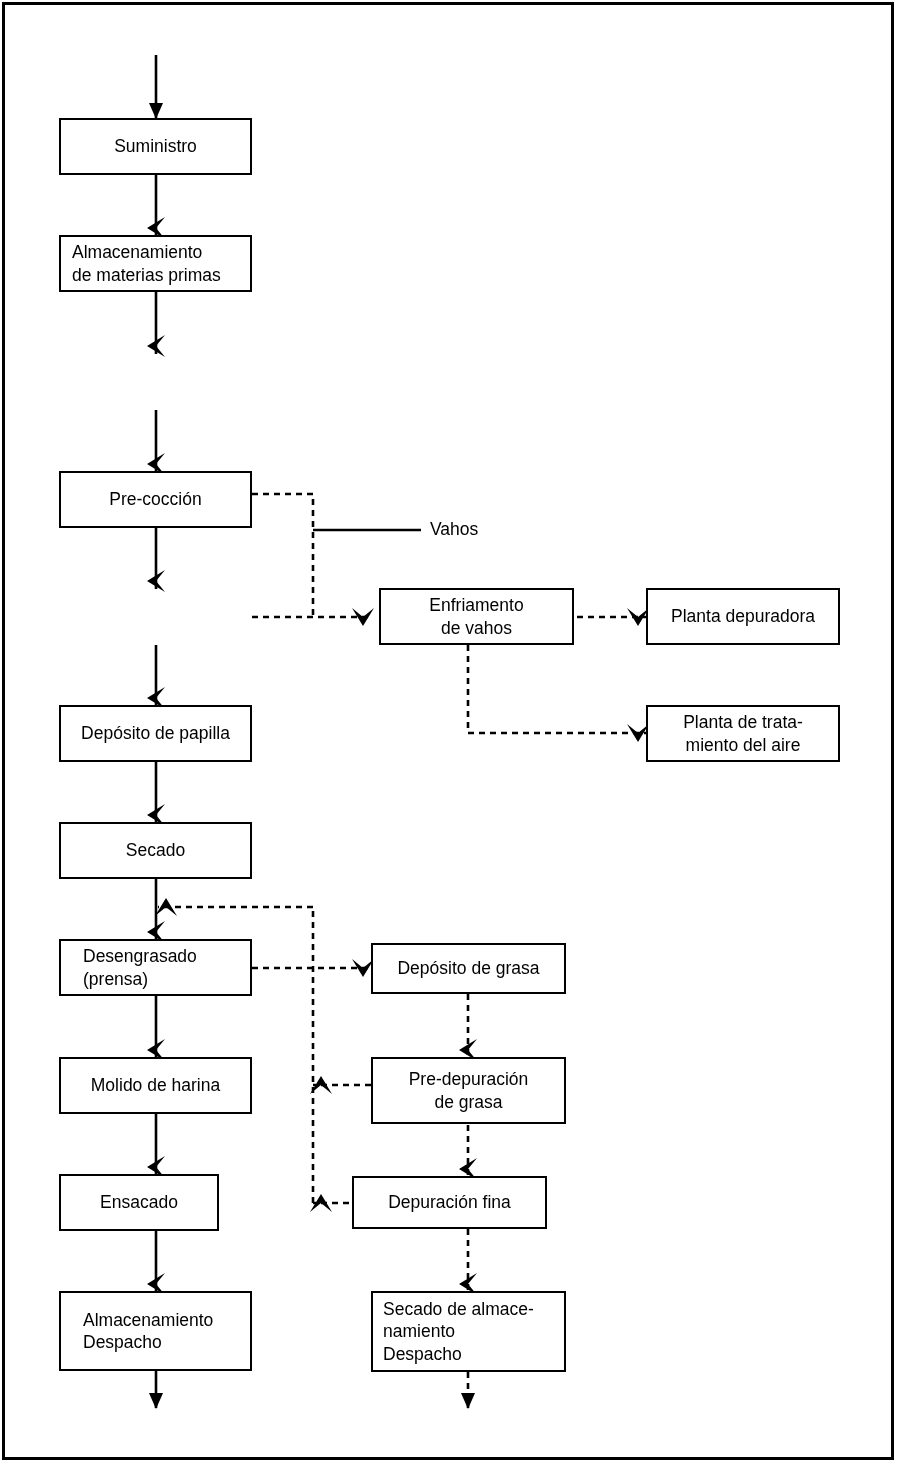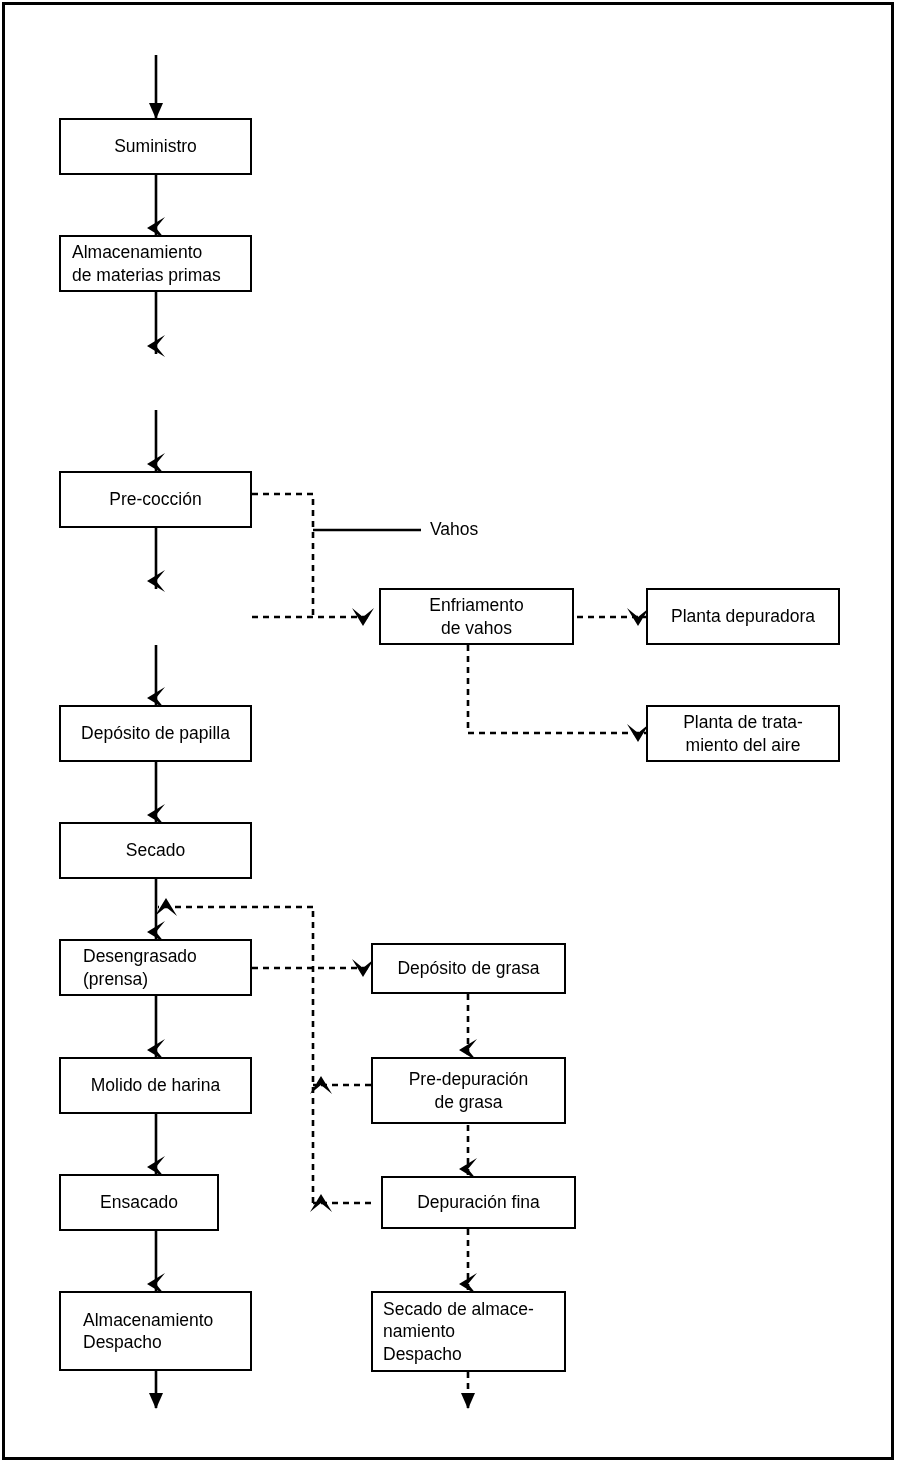--- a/index.html
+++ b/index.html
@@ -167,21 +167,21 @@
 
   <div class="node ctr" style="left:371px;top:943px;width:195px;height:51px;">
     <span>Depósito de grasa</span>
   </div>
 
   <div class="node ctr" style="left:371px;top:1057px;width:195px;height:67px;">
     <span>Pre-depuración</span>
     <span>de grasa</span>
   </div>
 
-  <div class="node ctr" style="left:381px;top:1176px;width:195px;height:53px;">
+  <div class="node ctr" style="left:352px;top:1176px;width:195px;height:53px;">
     <span>Depuración fina</span>
   </div>
 
   <div class="node lft" style="left:371px;top:1291px;width:195px;height:81px;padding-left:10px;">
     <span>Secado de almace-</span>
     <span>namiento</span>
     <span>Despacho</span>
   </div>
 
   <div class="freelabel" style="left:430px;top:519px;">Vahos</div>

